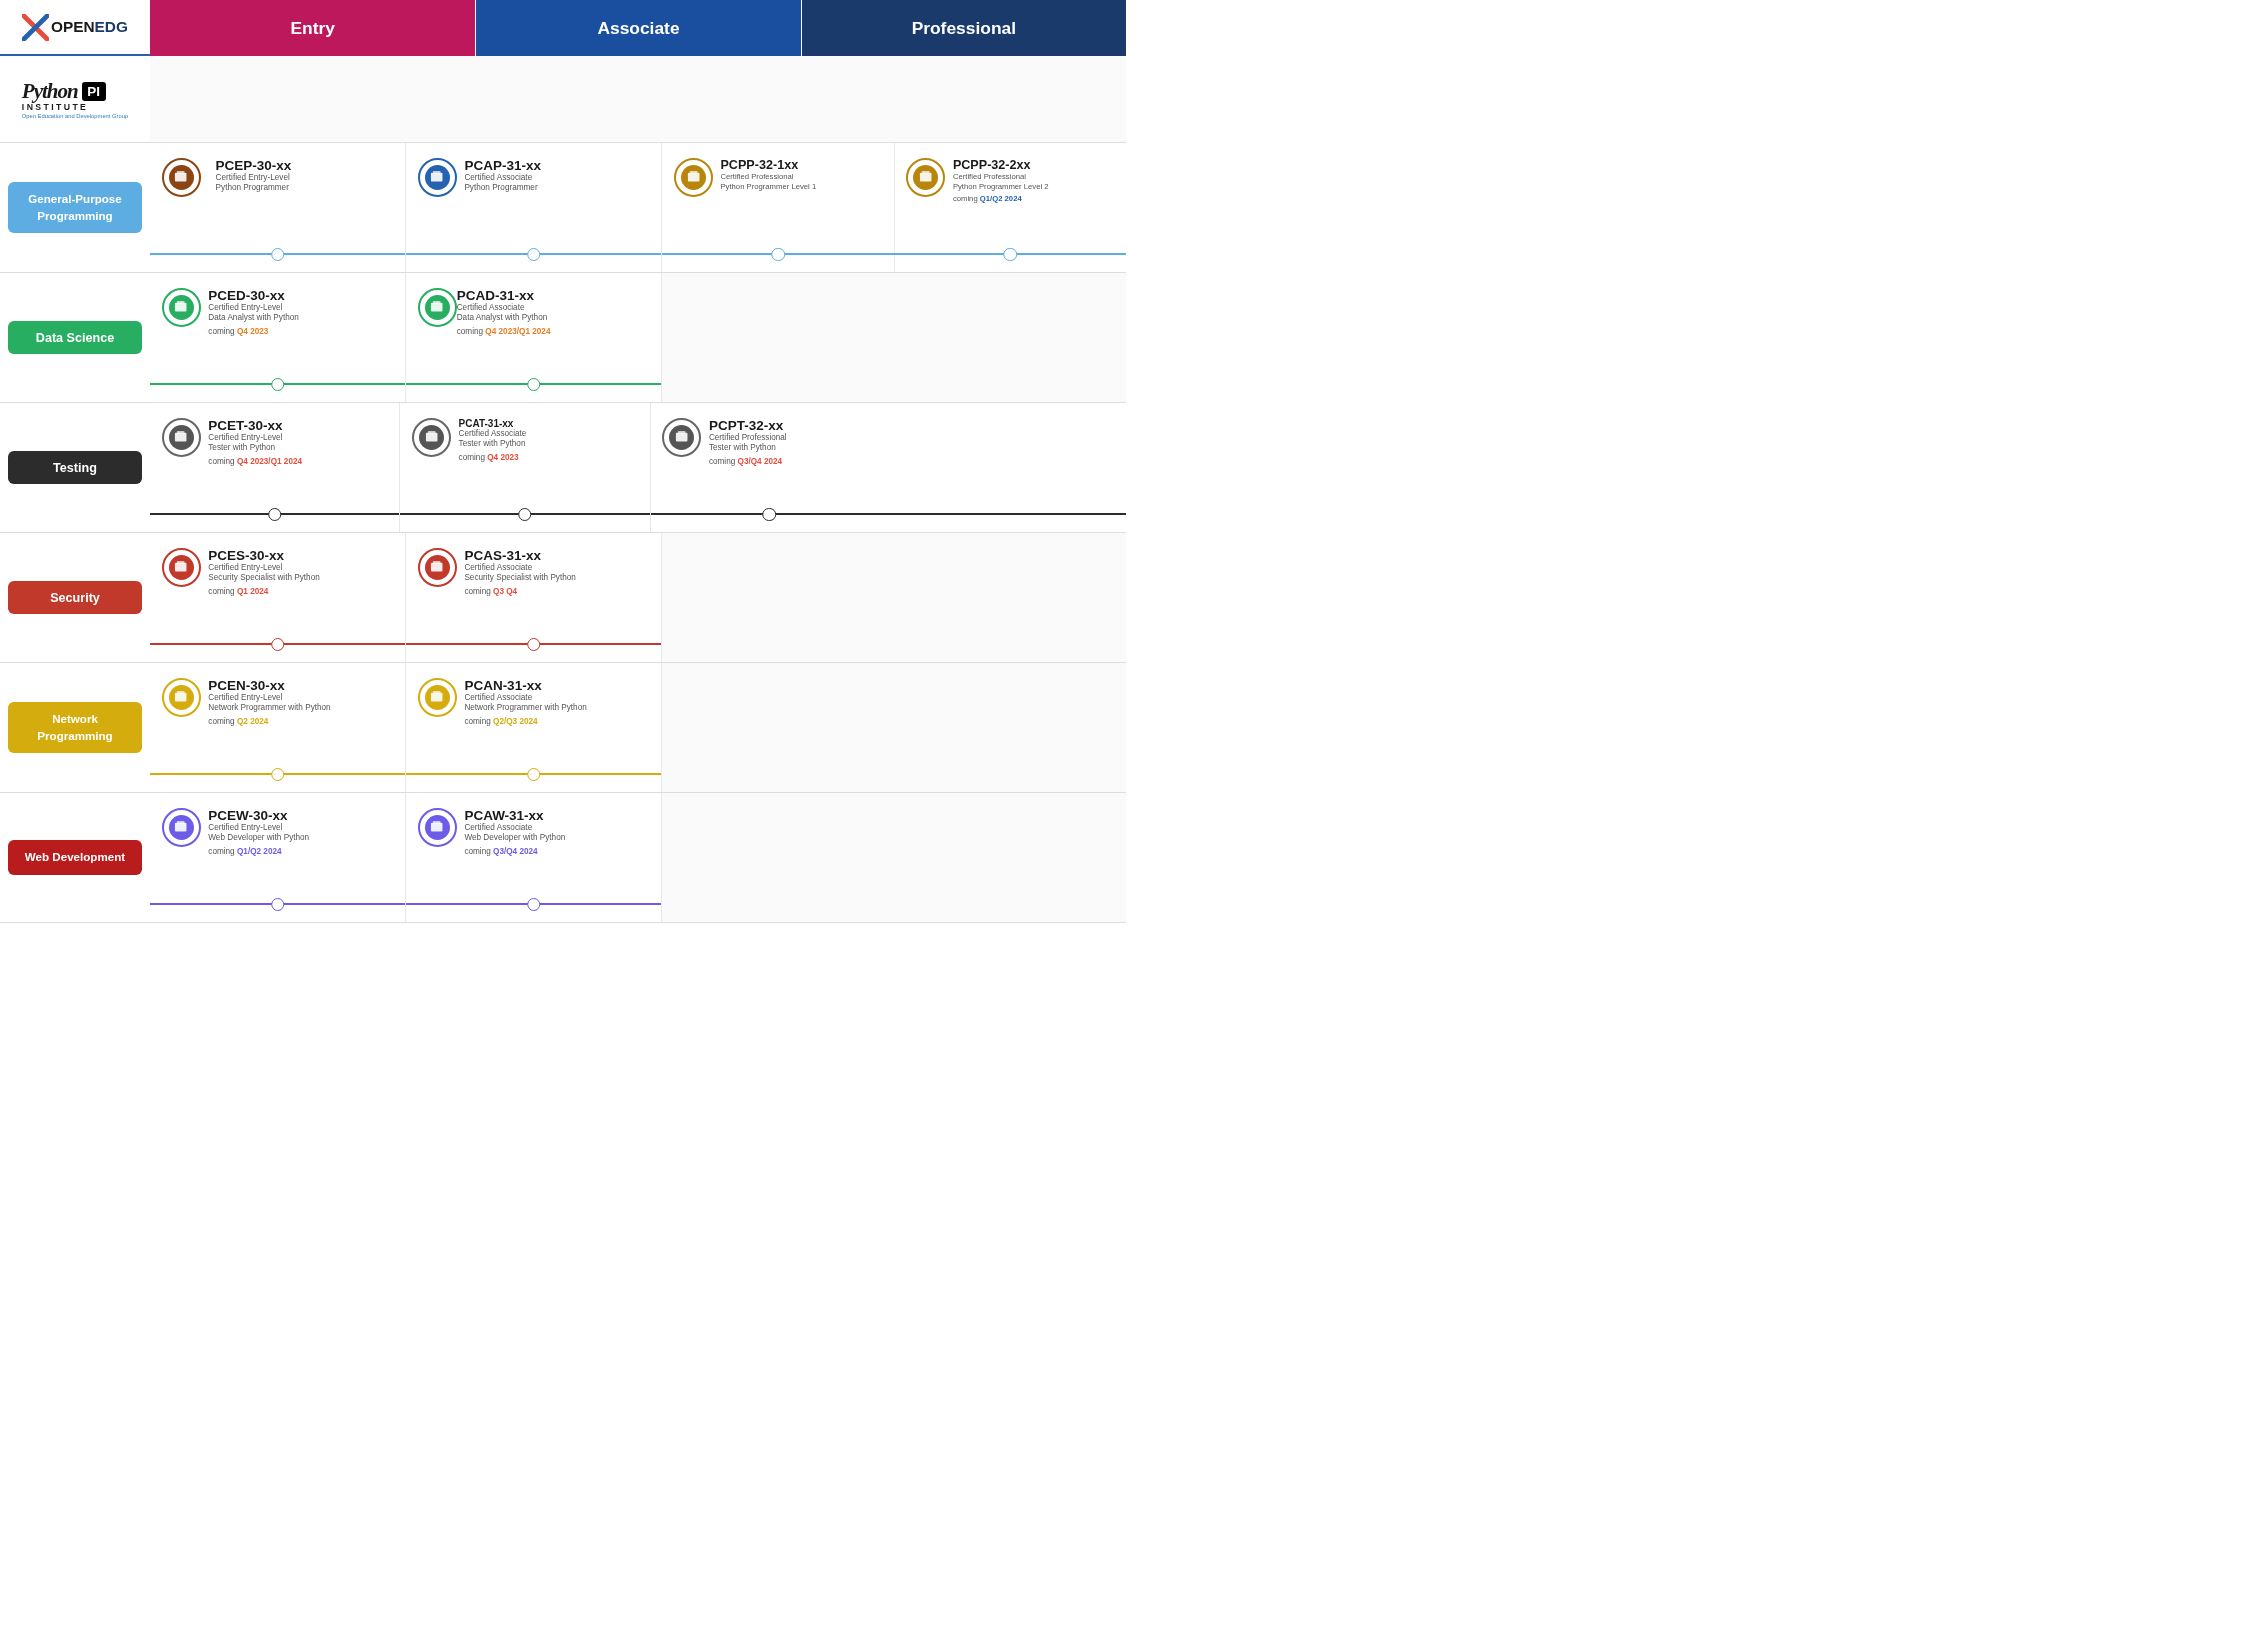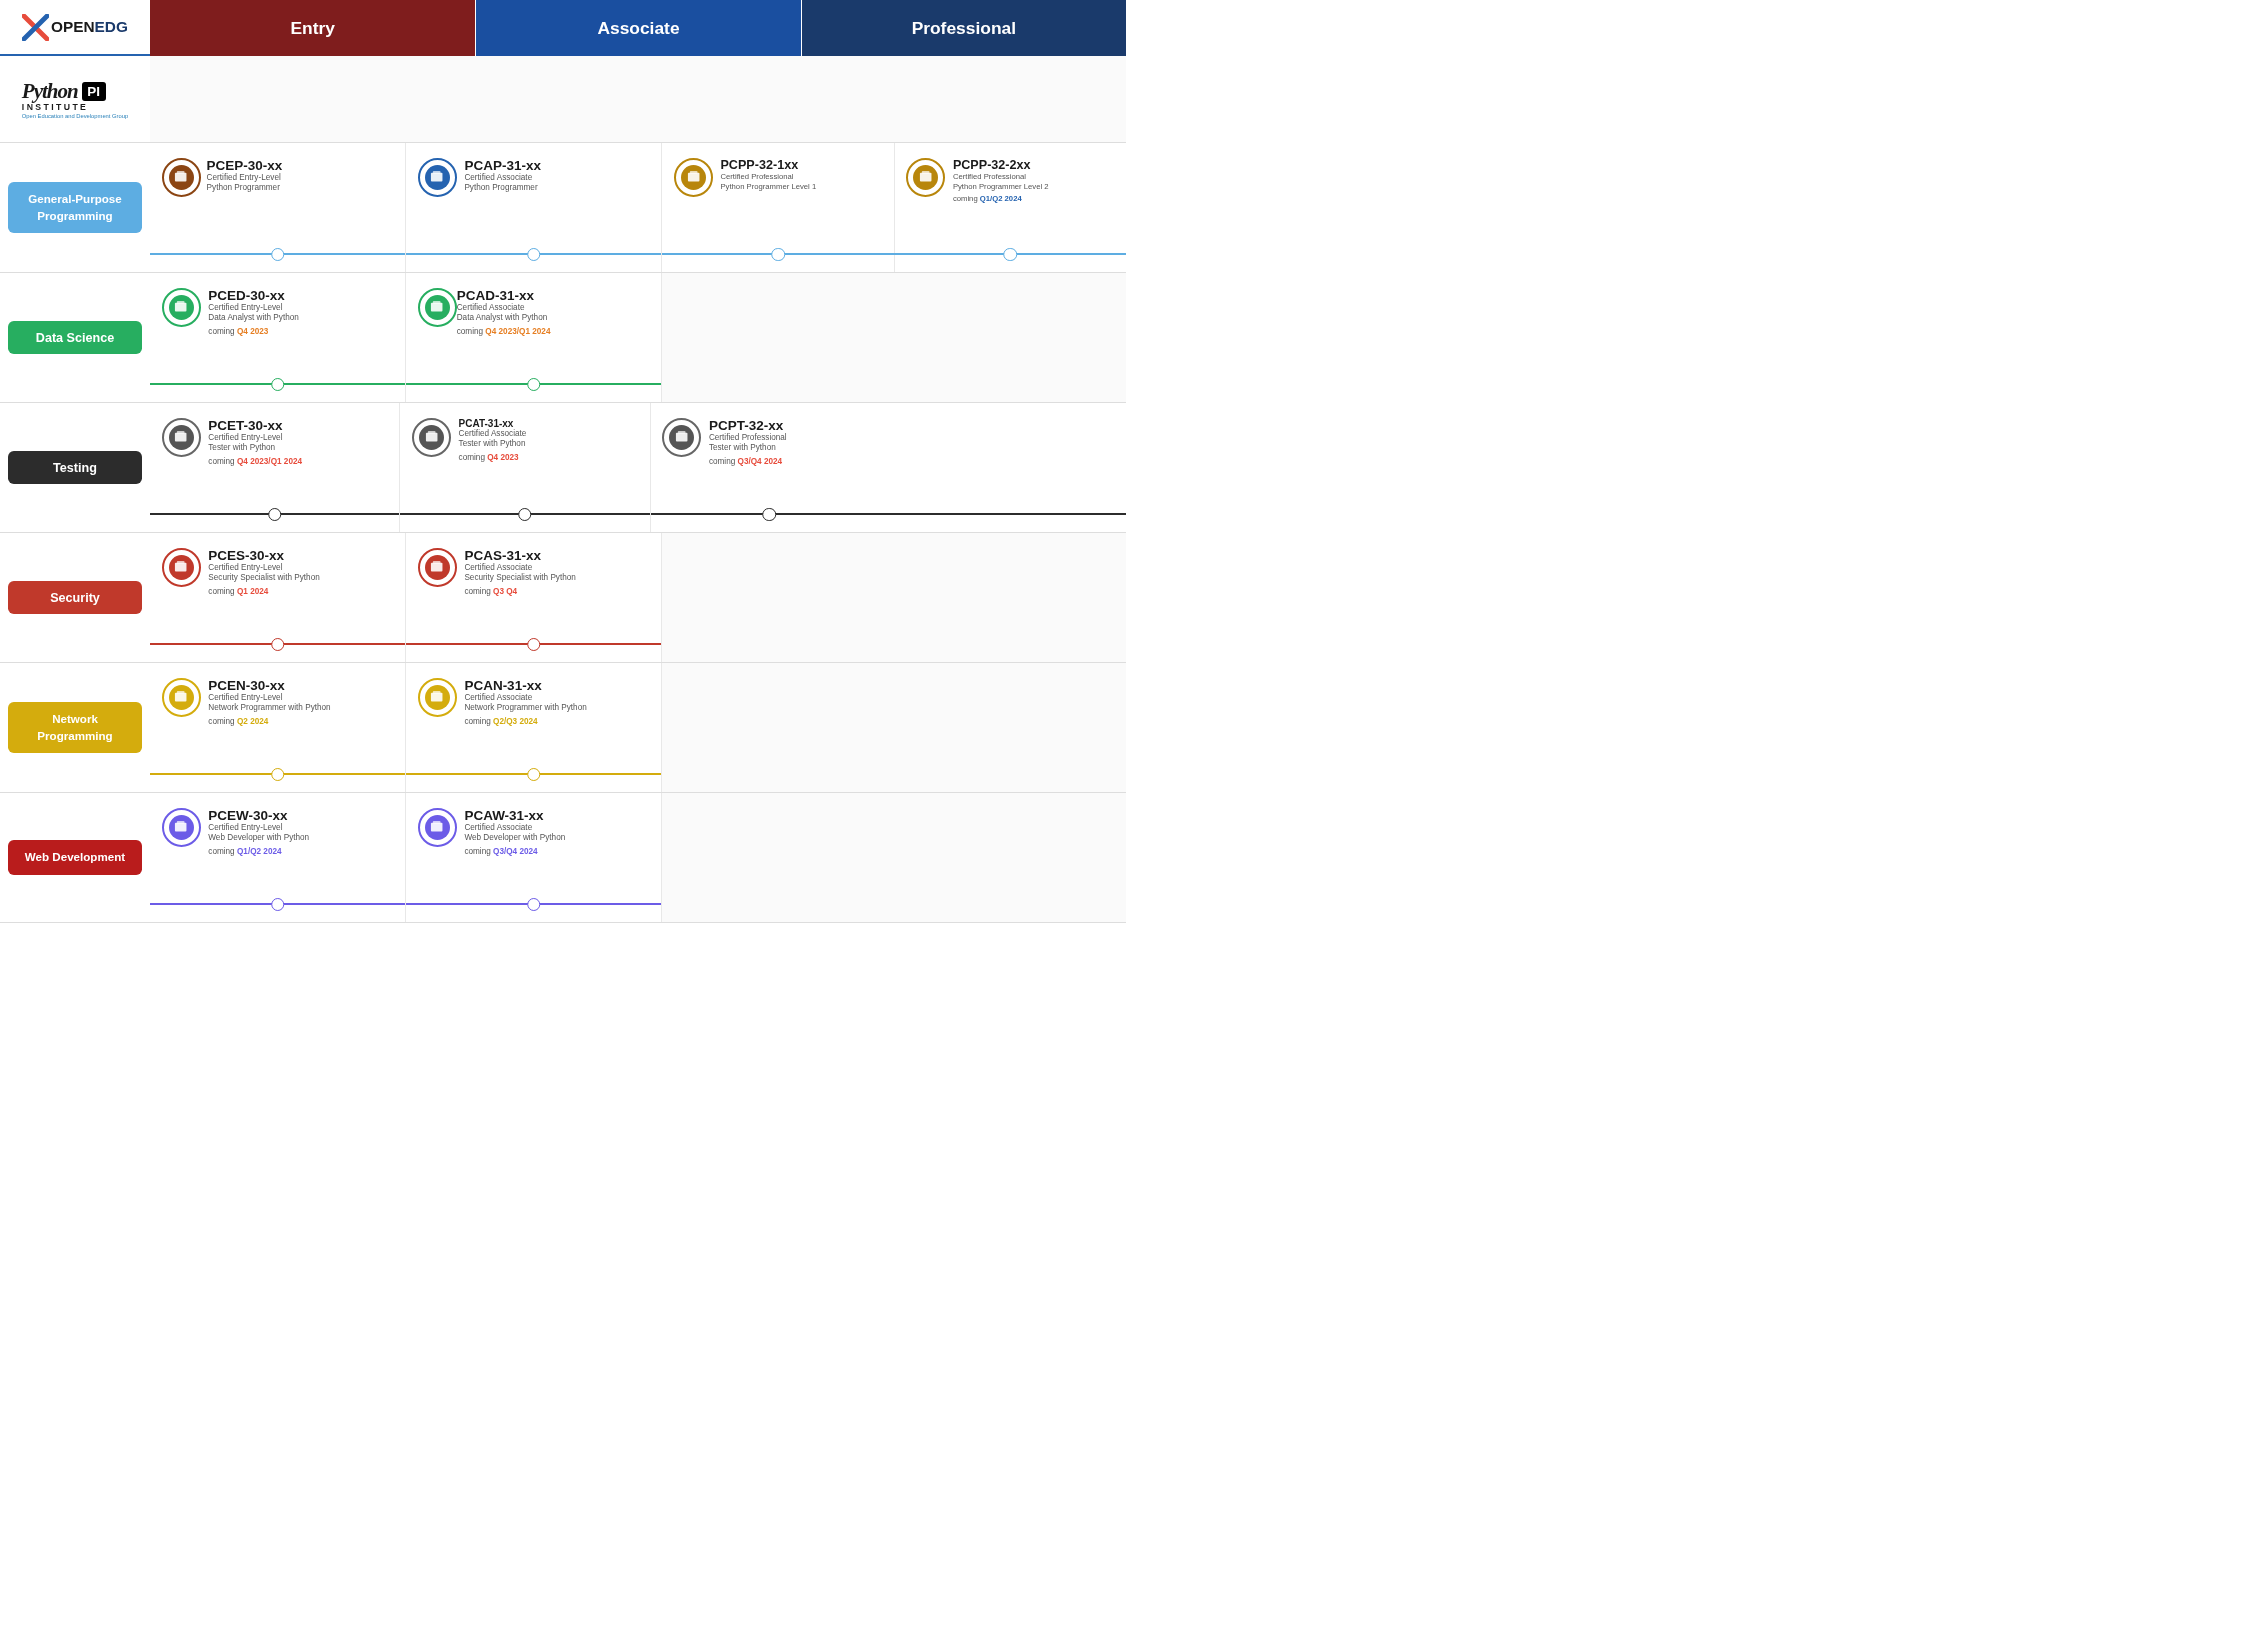--- a/index.html
+++ b/index.html
@@ -22,21 +22,21 @@
           <line x1="2" y1="2" x2="26" y2="26" stroke="#e74c3c" stroke-width="5" stroke-linecap="round"></line>
           <line x1="26" y1="2" x2="2" y2="26" stroke="#2563b0" stroke-width="5" stroke-linecap="round"></line>
         </svg>
       </div>
       <div>
         <span style="font-size:15.4px; font-weight:900; color:#1a1a1a; font-family:Arial;">OPEN</span><span style="font-size:15.4px; font-weight:900; color:#1a3a6b; font-family:Arial;">EDG</span>
       </div>
     </div>
   </div>
   <div style="flex:1; display:grid; grid-template-columns:1fr 1fr 1fr;">
-    <div style="background:#7f1d1d; display:flex; align-items:center; justify-content:center; color:#fff; font-size:17.4px; font-weight:bold; font-family:Arial;">
+    <div style="background:#be185d; display:flex; align-items:center; justify-content:center; color:#fff; font-size:17.4px; font-weight:bold; font-family:Arial;">
       <span>Entry</span>
     </div>
     <div style="background:#1a4fa0; display:flex; align-items:center; justify-content:center; color:#fff; font-size:17.4px; font-weight:bold; font-family:Arial; border-left:1.9px solid #fff;">
       <span>Associate</span>
     </div>
     <div style="background:#1a3a6b; display:flex; align-items:center; justify-content:center; color:#fff; font-size:17.4px; font-weight:bold; font-family:Arial; border-left:1.9px solid #fff;">
       <span>Professional</span>
     </div>
   </div>
 </div>
@@ -59,21 +59,21 @@
 <div style="display:flex; border-bottom:1px solid #ddd; min-height:130px;">
   <div style="width:150px; flex-shrink:0; display:flex; align-items:center; justify-content:center; padding:7.7px;">
     <div style="background:#5dade2; color:#fff; font-size:11.6px; font-weight:bold; text-align:center; padding:9.7px 7.7px; border-radius:5.8px; width:100%; line-height:1.4;">
       <span>General-Purpose
 Programming</span>
     </div>
   </div>
   <div style="flex:1; display:flex; position:relative;">
 
     <div style="flex:1; padding:14.5px 11.6px 39px 11.6px; position:relative; border-left:none;">
-      <div style="display:flex; align-items:flex-start; gap:6px;">
+      <div style="display:flex; align-items:flex-start; gap:15px;">
         <div style="width:39px; height:39px; border-radius:50%; border:2.9px solid #8B4513; display:flex; align-items:center; justify-content:center; flex-shrink:0; background:#fff;">
           <div style="width:25px; height:25px; border-radius:50%; background:#8B4513; display:flex; align-items:center; justify-content:center;">
             <svg width="15.4" height="15.4" viewBox="0 0 16 16">
                 <rect x="2" y="4" width="12" height="9" rx="1" fill="#fff" opacity="0.9"></rect>
                 <rect x="4" y="2" width="8" height="3" rx="1" fill="#fff" opacity="0.7"></rect>
               </svg>
           </div>
         </div>
         <div>
           <div style="font-size:13.5px; font-weight:bold; color:#1a1a1a; font-family:Arial;">PCEP-30-xx</div>

